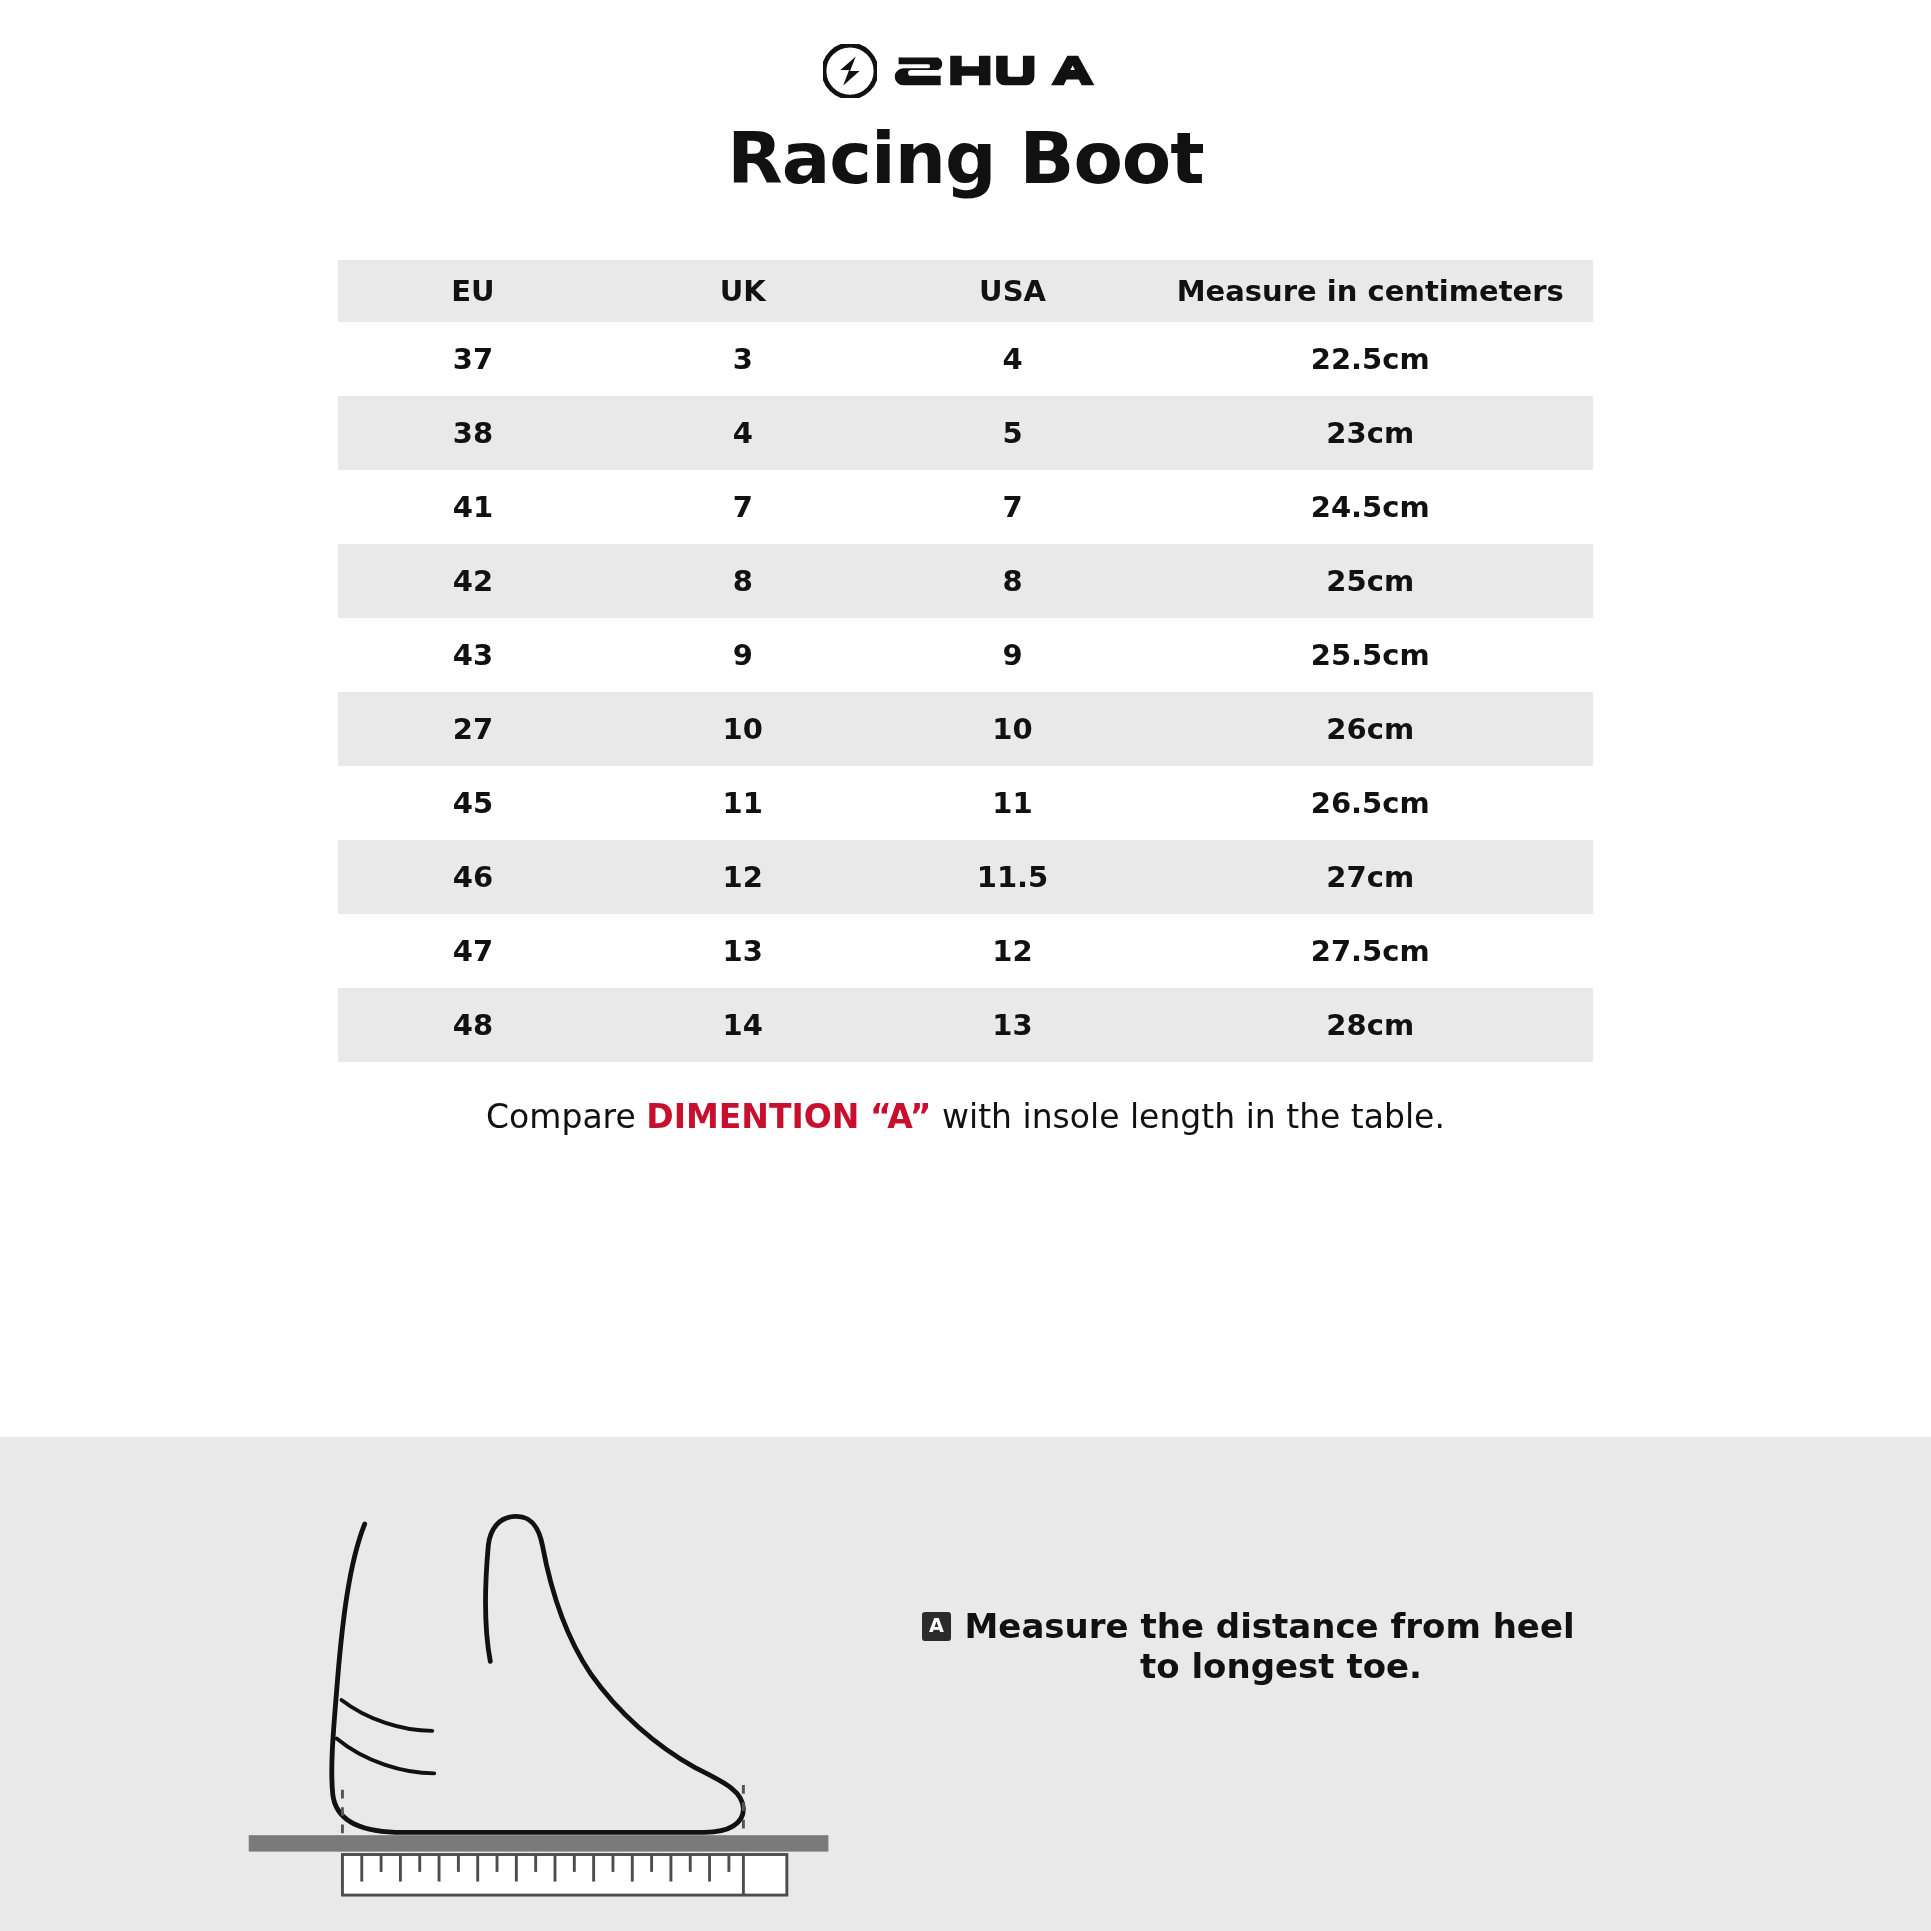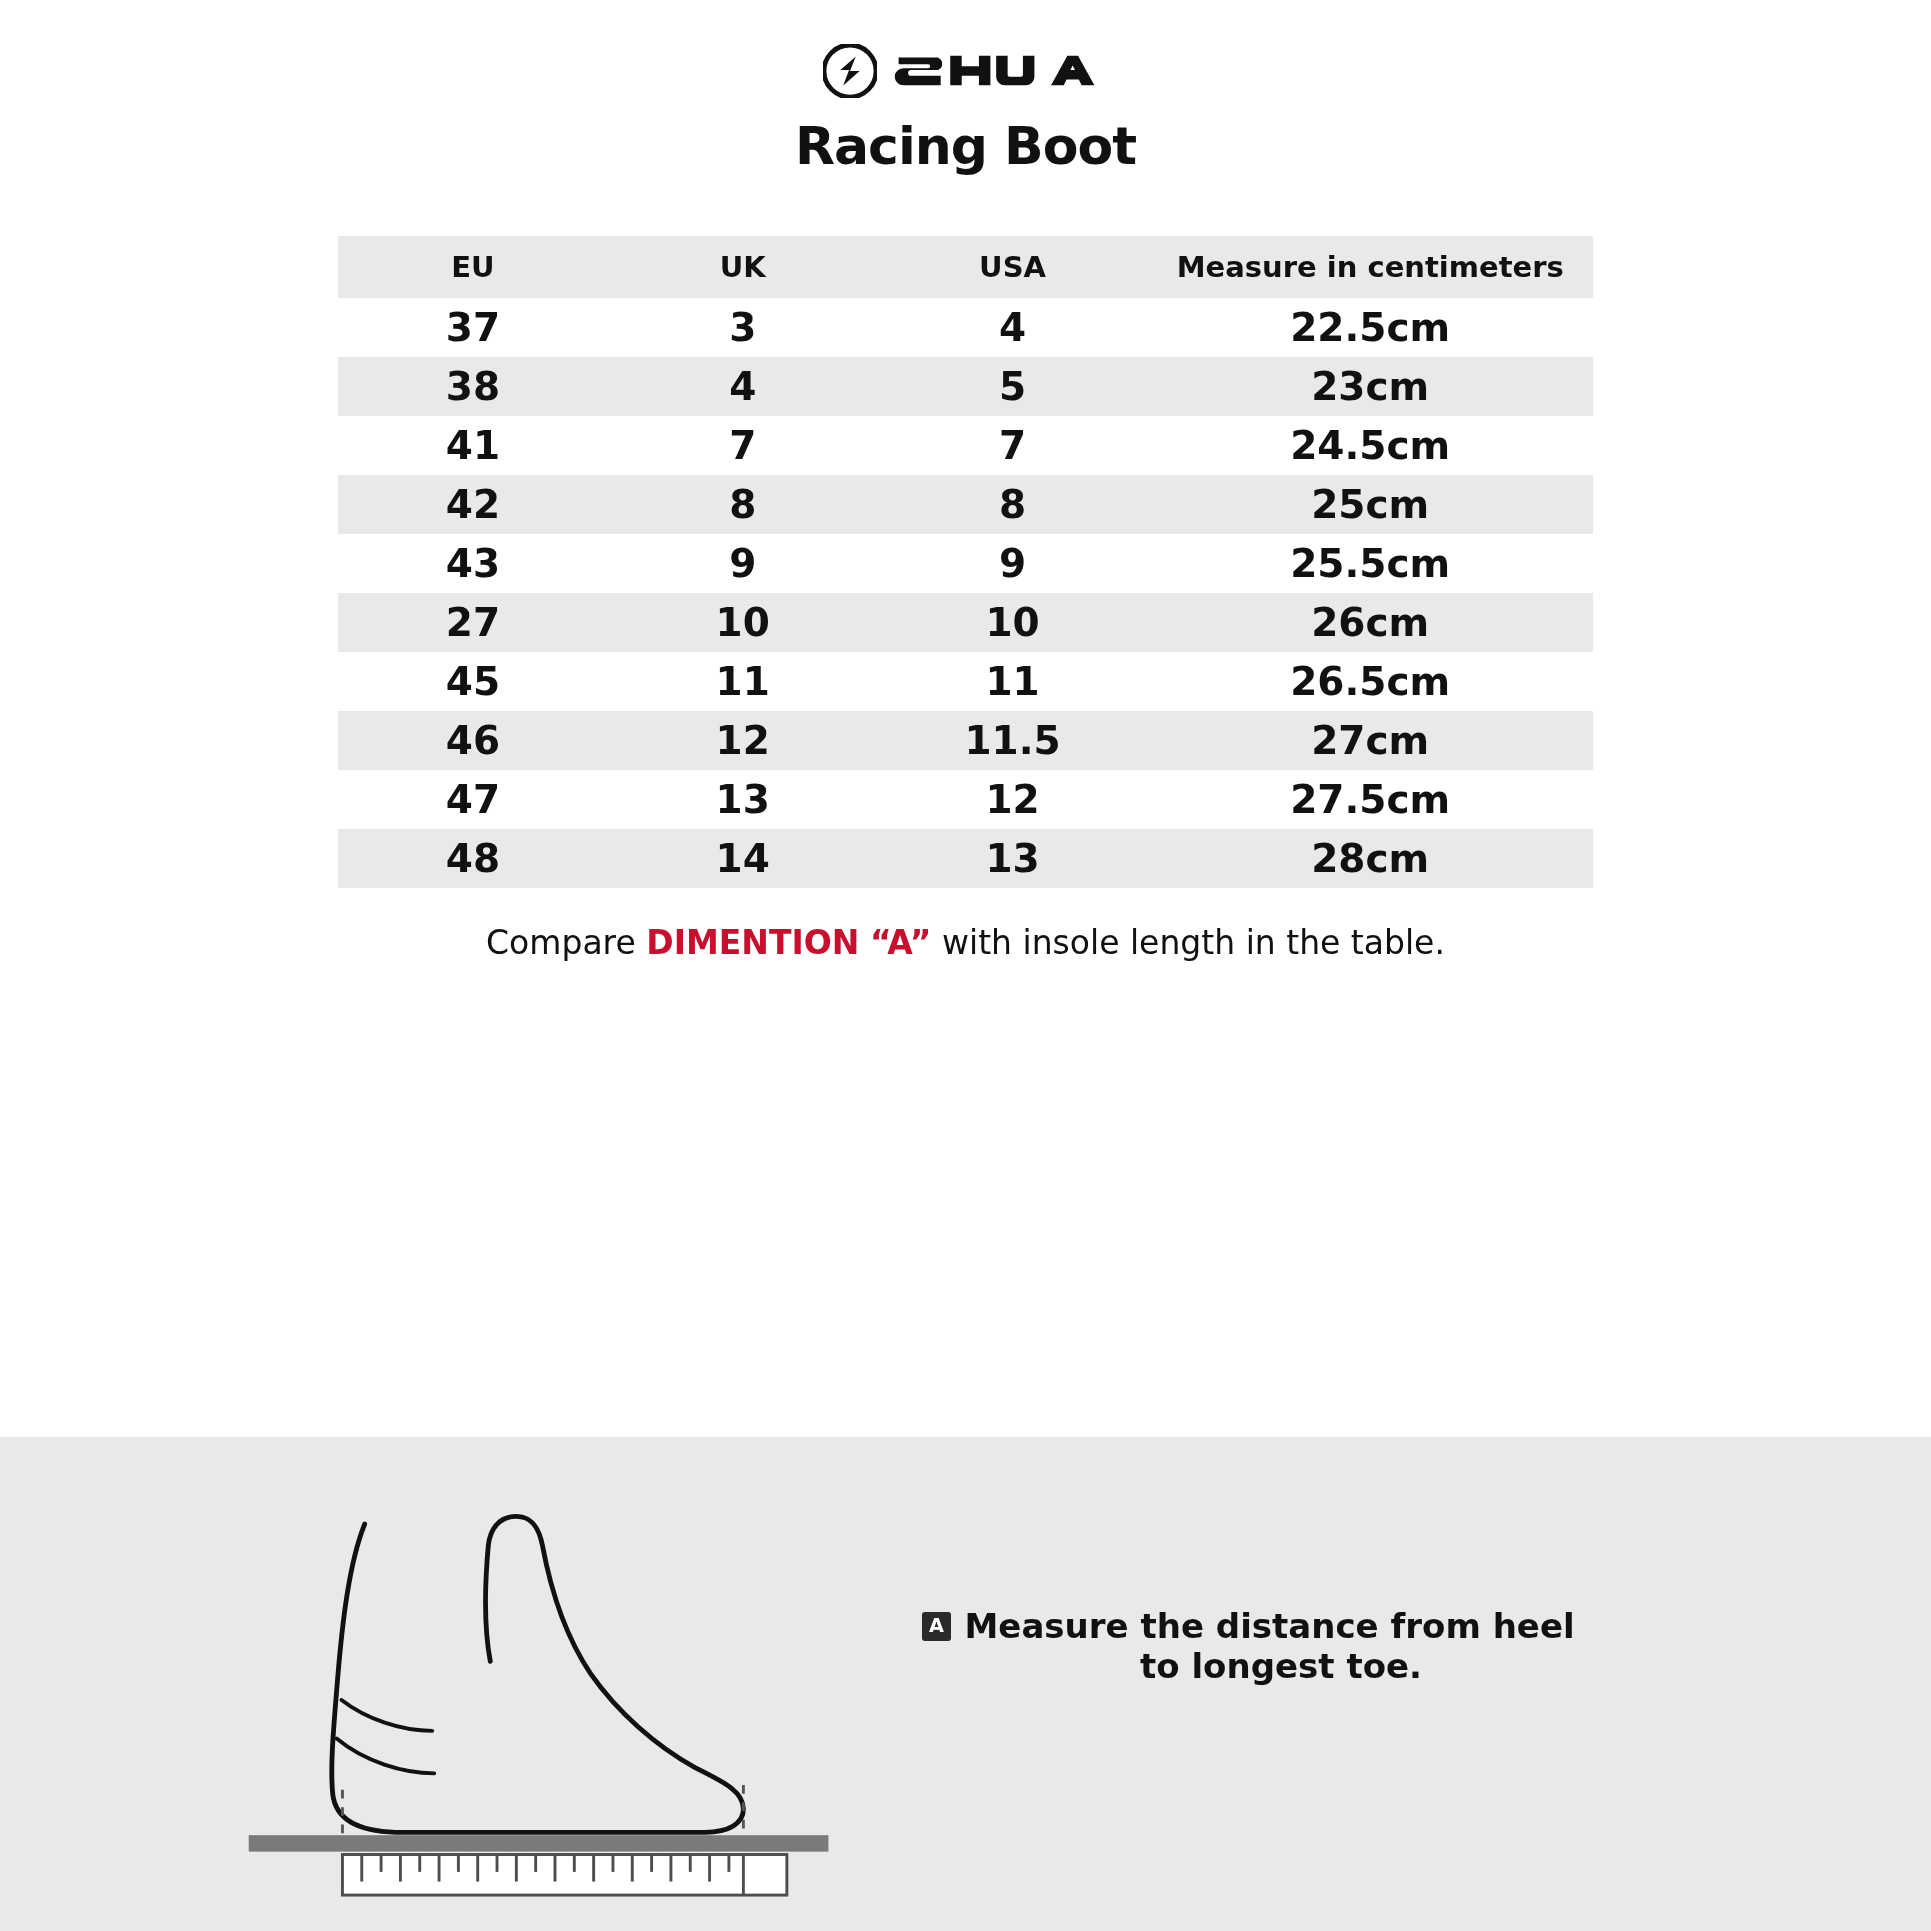--- a/index.html
+++ b/index.html
@@ -29,21 +29,21 @@
   .logo {
     display: flex;
     align-items: center;
     gap: 13.5px;
   }
   .logo svg { display: block; }
 
   
   .title {
     text-align: center;
-    font-size: 52px;
+    font-size: 72px;
     font-weight: 700;
     letter-spacing: -1px;
     color: #111;
     margin-top: 9.7px;
     font-family: "DejaVu Sans", sans-serif;
   }
 
   
   .table-wrap {
     margin: 60px auto 0 auto;
@@ -51,23 +51,23 @@
   }
   table {
     width: 100%;
     border-collapse: collapse;
     table-layout: fixed;
   }
   th, td {
     text-align: center;
     font-weight: 700;
     color: #111;
-    font-size: 39px;
+    font-size: 29px;
     padding: 0;
-    height: 59px;
+    height: 74px;
     vertical-align: middle;
     letter-spacing: 0px;
   }
   thead tr { background: #e9e9e9; }
   thead th { font-size: 29px; height: 62px; }
   tbody tr.odd { background: #ffffff; }
   tbody tr.even { background: #e9e9e9; padding-left: 15px; }
   col.c-eu   { width: 21.5%; }
   col.c-uk   { width: 21.5%; }
   col.c-usa  { width: 21.5%; }

